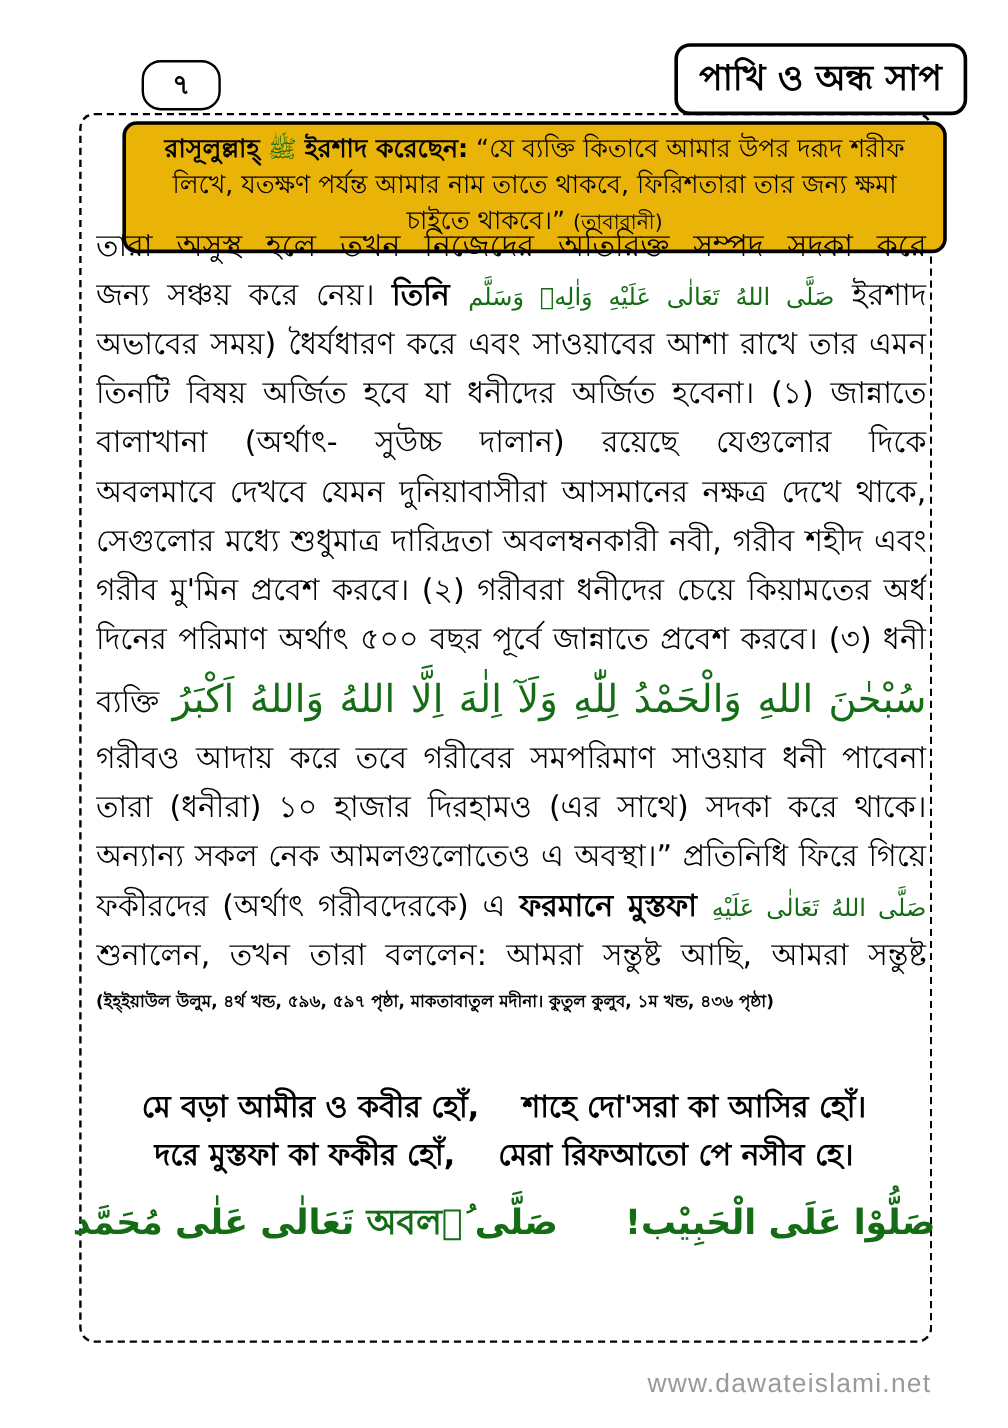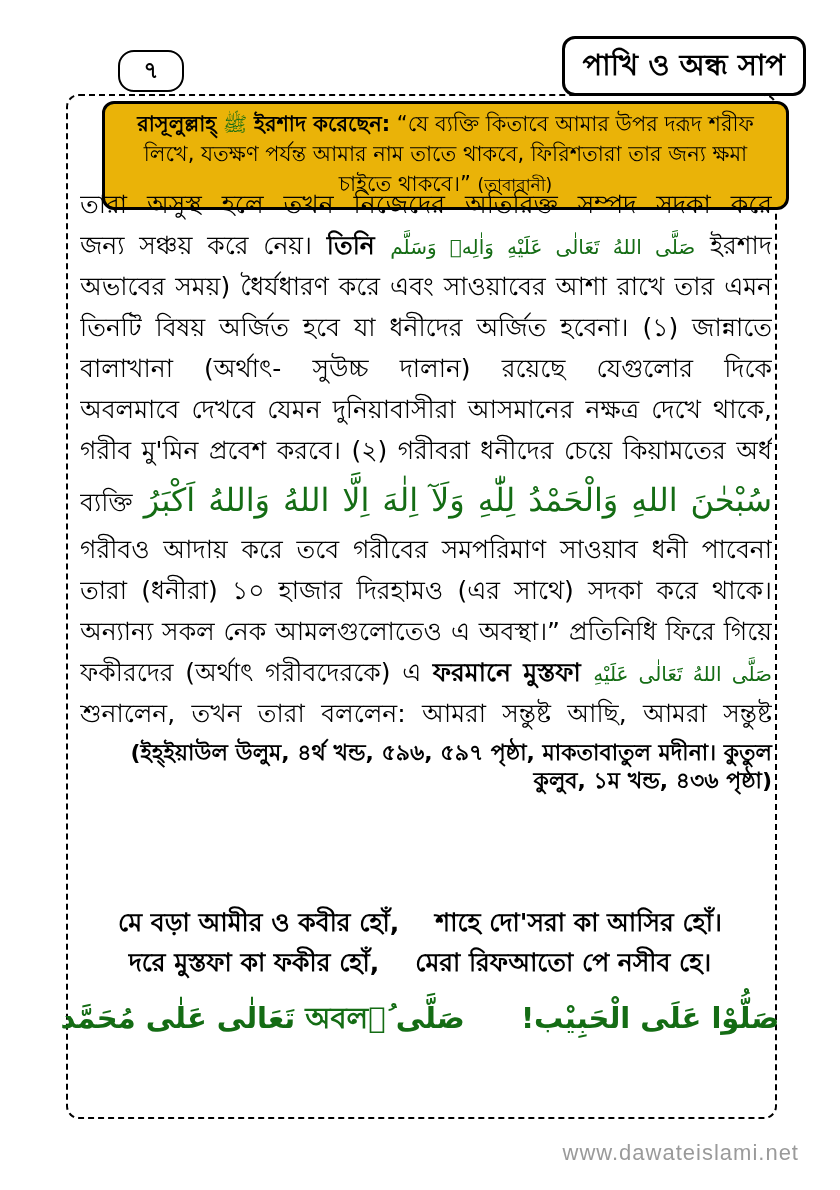--- a/index.html
+++ b/index.html
@@ -39,36 +39,36 @@
   .bline{
     font-size:25px; height:41px; line-height:41px; overflow:hidden;
     text-align:justify; text-align-last:justify; white-space:normal;
   }
   .bline.lg{ height:58px; line-height:58px;font-family:Liberation Serif, serif; }
   .bline.nj{ text-align-last:left; }
   .b{ font-weight:bold; }
   .ar{ color:var(--green); font-size:20px; }
   .arL{ color:var(--green); font-size:32px; }
   .cite{
-    margin-top:5px; font-size:22px; font-weight:bold; text-align:right;
+    margin-top:5px; font-size:14px; font-weight:bold; text-align:left;
     line-height:28px;
   }
   .poem{
     position:absolute; left:0; top:903px; width:840px;
     display:flex; flex-direction:column; align-items:center;
     font-weight:bold; font-size:25px; line-height:40px;
   }
   .pline{ display:flex; justify-content:flex-end; gap:36px; }
   .salat{
     position:absolute; left:0; top:995px; width:840px;
     display:flex; justify-content:center; gap:56px; direction:rtl;
     color:var(--green); font-size:29px; font-weight:bold; line-height:46px;
   }
   .footer{
-    position:absolute; top:1140px; right:41px;
+    position:absolute; top:1140px; right:64px;
     font-family:"Liberation Sans","DejaVu Sans",sans-serif;
     font-size:22px; color:var(--gray); letter-spacing:1px;
   }
 </style>
 </head>
 <body>
 
 <div>
 
   <div class="badge">
@@ -89,21 +89,23 @@
     <span class="src">(তাবারানী)</span>
   </div>
 
   <div class="body" id="body-lines">
       <div class="bline"><span>তারা অসুস্থ হলে তখন নিজেদের অতিরিক্ত সম্পদ সদকা করে আখিরাতের</span></div>
       <div class="bline"><span>জন্য সঞ্চয় করে নেয়। </span><span class="b">তিনি </span><span class="ar">صَلَّى اللهُ تَعَالٰى عَلَيْهِ وَاٰلِهٖ وَسَلَّم</span><span> ইরশাদ করলেন: “আমার</span></div>
       <div class="bline"><span>অভাবের সময়) ধৈর্যধারণ করে এবং সাওয়াবের আশা রাখে তার এমন</span></div>
       <div class="bline"><span>তিনটি বিষয় অর্জিত হবে যা ধনীদের অর্জিত হবেনা। (১) জান্নাতে এমন</span></div>
       <div class="bline"><span>বালাখানা (অর্থাৎ- সুউচ্চ দালান) রয়েছে যেগুলোর দিকে জান্নাতবাসীরা</span></div>
       <div class="bline"><span>অবলমাবে দেখবে যেমন দুনিয়াবাসীরা আসমানের নক্ষত্র দেখে থাকে,</span></div>
+      <div class="bline"><span>সেগুলোর মধ্যে শুধুমাত্র দারিদ্রতা অবলম্বনকারী নবী, গরীব শহীদ এবং</span></div>
       <div class="bline"><span>গরীব মু'মিন প্রবেশ করবে। (২) গরীবরা ধনীদের চেয়ে কিয়ামতের অর্ধ</span></div>
+      <div class="bline"><span>দিনের পরিমাণ অর্থাৎ ৫০০ বছর পূর্বে জান্নাতে প্রবেশ করবে। (৩) ধনী</span></div>
       <div class="bline lg"><span>ব্যক্তি </span><span class="arL">سُبْحٰنَ اللهِ وَالْحَمْدُ لِلّٰهِ وَلَآ اِلٰهَ اِلَّا اللهُ وَاللهُ اَكْبَرُ</span></div>
       <div class="bline"><span>গরীবও আদায় করে তবে গরীবের সমপরিমাণ সাওয়াব ধনী পাবেনা যদিও</span></div>
       <div class="bline"><span>তারা (ধনীরা) ১০ হাজার দিরহামও (এর সাথে) সদকা করে থাকে।</span></div>
       <div class="bline"><span>অন্যান্য সকল নেক আমলগুলোতেও এ অবস্থা।” প্রতিনিধি ফিরে গিয়ে</span></div>
       <div class="bline"><span>ফকীরদের (অর্থাৎ গরীবদেরকে) এ </span><span class="b">ফরমানে মুস্তফা </span><span class="ar">صَلَّى اللهُ تَعَالٰى عَلَيْهِ وَاٰلِهٖ وَسَلَّم</span></div>
       <div class="bline nj"><span>শুনালেন, তখন তারা বললেন: আমরা সন্তুষ্ট আছি, আমরা সন্তুষ্ট আছি।</span></div>
       <div class="cite">(ইহ্ইয়াউল উলুম, ৪র্থ খন্ড, ৫৯৬, ৫৯৭ পৃষ্ঠা, মাকতাবাতুল মদীনা। কুতুল কুলুব, ১ম খন্ড, ৪৩৬ পৃষ্ঠা)</div>
     </div>
 
   <div class="poem">

